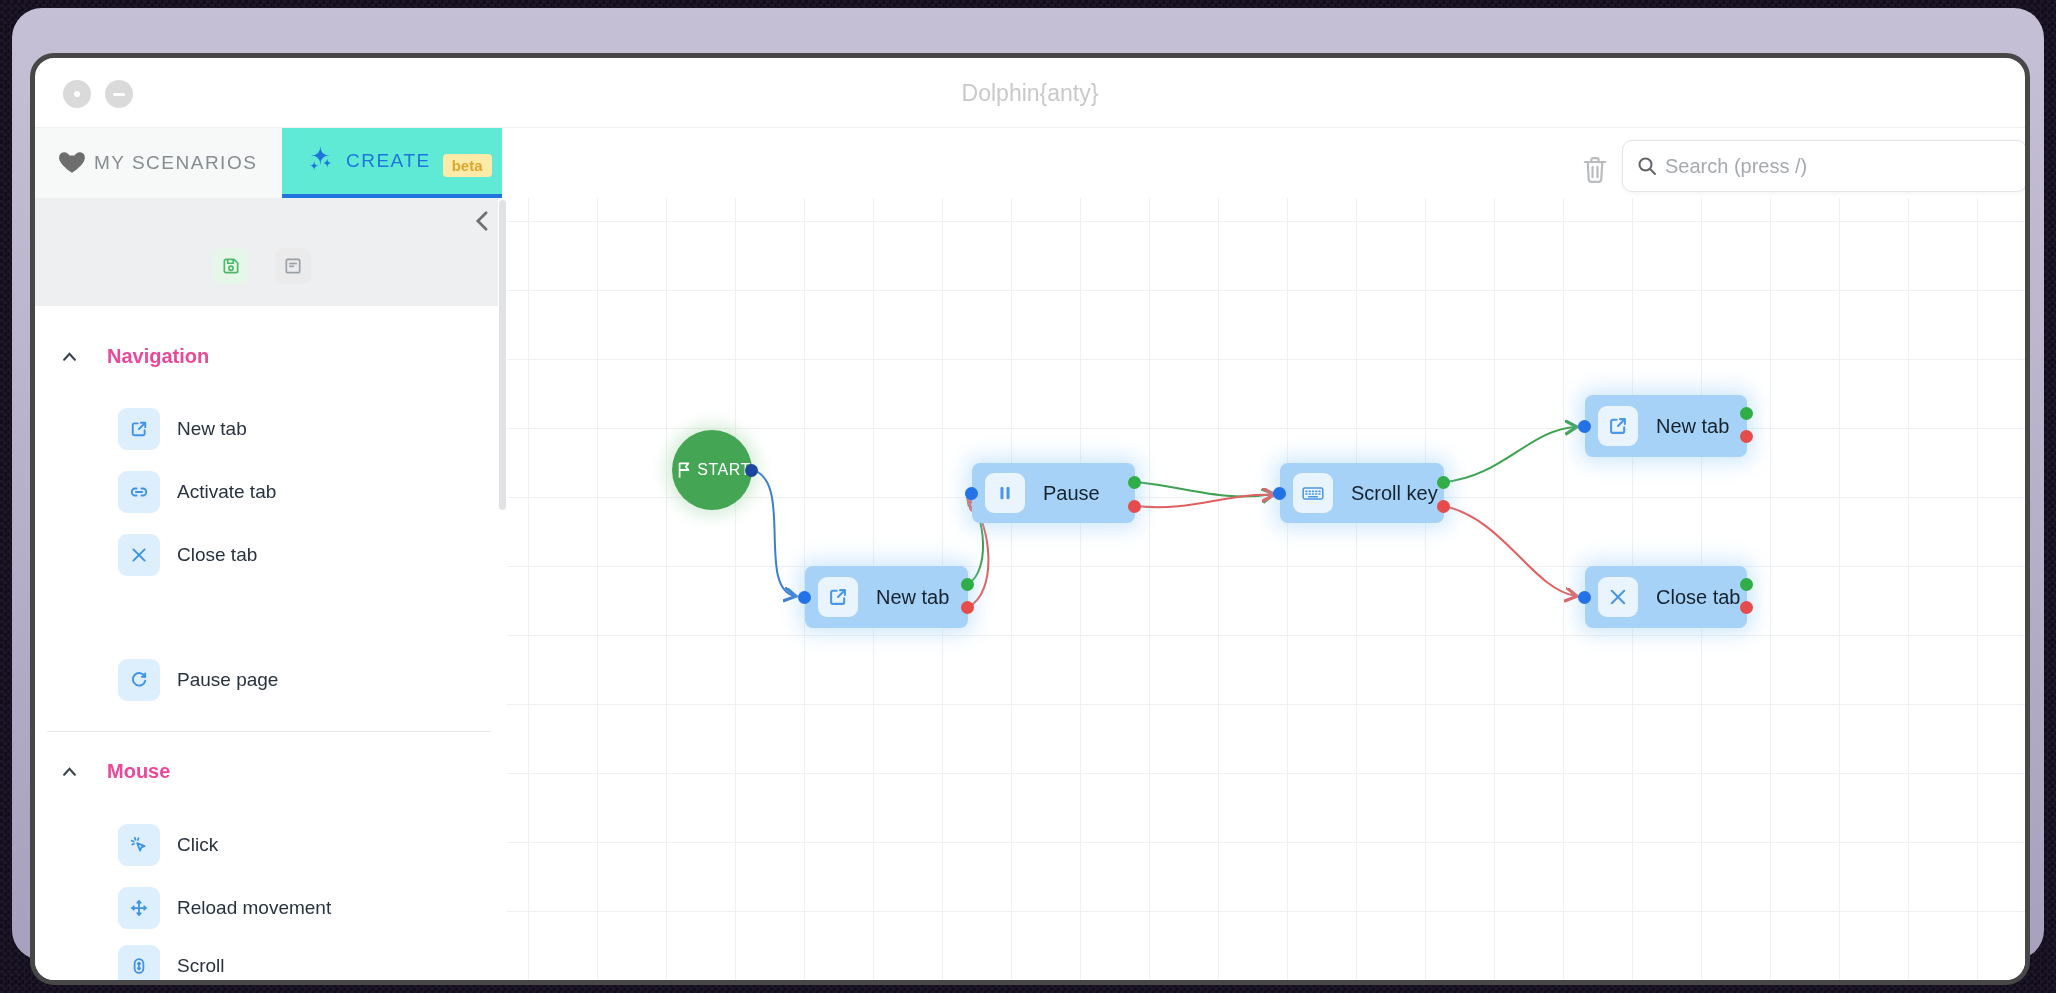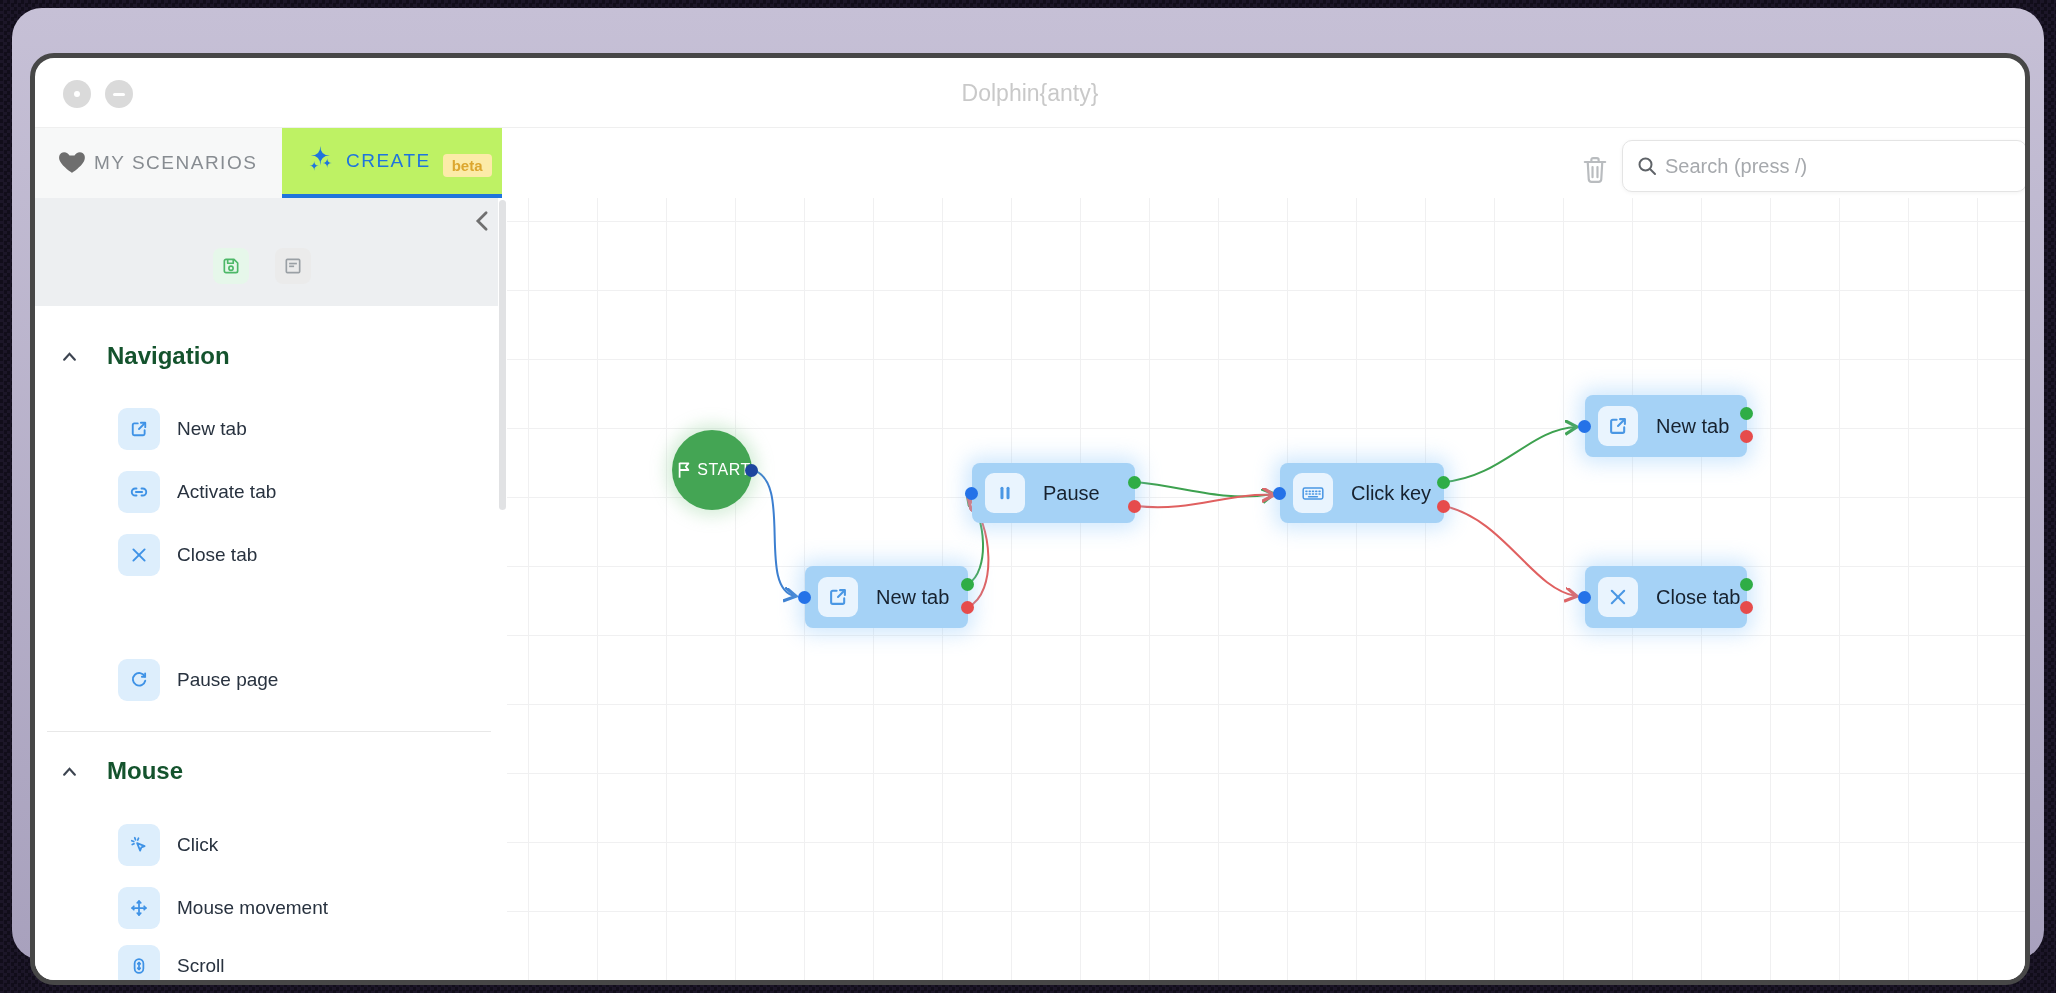--- a/index.html
+++ b/index.html
@@ -27,21 +27,21 @@
   .winbtn.b1 { left:28px; }
   .winbtn.b2 { left:70px; }
   .winbtn .dot { position:absolute; left:11px; top:11px; width:6px; height:6px; border-radius:50%; background:#fff; }
   .winbtn .minus { position:absolute; left:8px; top:12.5px; width:12px; height:3px; border-radius:2px; background:#fff; }
   .apptitle { position:absolute; left:0; right:0; top:22px; text-align:center; font-size:23px; color:#c9c9c9; }
   
   .tabrow { position:relative; height:70px; }
   .tab { position:absolute; top:0; height:70px; display:flex; align-items:center; cursor:pointer; }
   .tab-scen { left:0; width:247px; background:#f7f8f8; padding-left:22px; gap:7px; }
   .tab-scen .lbl { font-size:19px; letter-spacing:1.5px; color:#878c91; }
-  .tab-create { left:247px; width:220px; background:#bef264; padding-left:26px; gap:12px; border-bottom:4px solid #1f74dd; }
+  .tab-create { left:247px; width:220px; background:#5eead4; padding-left:26px; gap:12px; border-bottom:4px solid #1f74dd; }
   .tab-create .lbl { font-size:19px; letter-spacing:1.5px; color:#1f74dd; font-weight:500; }
   .beta { background:#fceba8; color:#dca72f; font-size:15px; font-weight:700; padding:3px 9px; border-radius:4px;margin-top:8px; }
   .trashbtn { position:absolute; left:1545px; top:26px; width:30px; height:32px; cursor:pointer; }
   .searchbox {
     position:absolute; left:1587px; top:12px; width:405px; height:52px;
     background:#fff; border:1px solid #e4e4e4; border-radius:10px;
     box-shadow:0 1px 4px rgba(0,0,0,.05);
     display:flex; align-items:center; padding:0 14px; gap:8px;
   }
   .searchbox input { border:none; outline:none; flex:1; font-size:20px; color:#444; font-family:"Liberation Sans",sans-serif; background:transparent; }
@@ -49,21 +49,21 @@
   
   .content { display:flex; height:782px; }
   .sidebar { position:relative; width:472px; background:#fff; flex:none; }
   .graypanel { position:absolute; left:0; top:0; width:463px; height:108px; background:#edeff1; }
   .panelbtn { position:absolute; top:50px; width:36px; height:36px; border-radius:8px; display:flex; align-items:center; justify-content:center; cursor:pointer; }
   .panelbtn.save { left:178px; background:#e6f7ea; }
   .panelbtn.form { left:240px; background:#ebebeb; }
   .collapse { position:absolute; left:438px; top:12px; width:20px; height:24px; cursor:pointer; }
   .sb-scroll { position:absolute; left:464px; top:2px; width:7px; height:310px; background:#e1e2e4; border-radius:4px; }
   .sec-header { position:absolute; left:0; height:36px; display:flex; align-items:center; gap:30px; padding-left:27px; }
-  .sec-header .lbl { font-size:24px; font-weight:700; color:#14532d; }
+  .sec-header .lbl { font-size:20px; font-weight:700; color:#ec4899; }
   .sb-item { position:absolute; left:0; height:44px; width:460px; display:flex; align-items:center; cursor:pointer; }
   .sb-item .icnbox { position:absolute; left:83px; width:42px; height:42px; border-radius:9px; background:#ddeefc; display:flex; align-items:center; justify-content:center; }
   .sb-item .lbl { position:absolute; left:142px; font-size:19px; color:#28323f; }
   .sb-divider { position:absolute; left:12px; width:444px; height:1px; background:#e8e8e8; }
   
   .canvas {
     position:relative; flex:1; background:#fff; overflow:hidden;
     background-image:
       linear-gradient(to right, #f0f0f1 1.5px, transparent 1.5px),
       linear-gradient(to bottom, #f0f0f1 1.5px, transparent 1.5px);
@@ -242,21 +242,21 @@
         <span class="icnbox">
           <svg width="20" height="20" viewBox="0 0 16 16" fill="none" stroke="#3e92e6" stroke-width="1.4" stroke-linecap="round" stroke-linejoin="round">
             <path d="M8 2.5v11"></path>
               <path d="M2.5 8h11"></path>
             <path d="M6.6 3.9 8 2.5l1.4 1.4"></path>
               <path d="M6.6 12.1 8 13.5l1.4-1.4"></path>
             <path d="M3.9 6.6 2.5 8l1.4 1.4"></path>
               <path d="M12.1 6.6 13.5 8l-1.4 1.4"></path>
           </svg>
         </span>
-        <span class="lbl">Mouse movement</span>
+        <span class="lbl">Reload movement</span>
       </div>
       <div class="sb-item" style="top:746px">
         <span class="icnbox">
           <svg width="20" height="20" viewBox="0 0 16 16" fill="none" stroke="#3e92e6" stroke-width="1.4" stroke-linecap="round" stroke-linejoin="round">
             <rect x="4.5" y="2.5" width="7" height="11" rx="3.5"></rect>
             <path d="M8 5.5v5"></path>
               <path d="M7 6.3 8 5.2l1 1.1"></path>
               <path d="M7 9.7 8 10.8l1-1.1"></path>
           </svg>
         </span>
@@ -326,21 +326,21 @@
       <div class="node h60" style="left:773px; top:265px; height:60px; width:164px;">
         <span class="port p-in"></span>
         <span class="icnbox">
           <svg width="24" height="24" viewBox="0 0 22 22" fill="none" stroke="#4a97e4" stroke-width="1.4" stroke-linecap="round">
             <rect x="2" y="6.5" width="18" height="10" rx="1.5"></rect>
             <path d="M4.5 9.5h1M7.5 9.5h1M10.5 9.5h1M13.5 9.5h1M16.5 9.5h1"></path>
             <path d="M4.5 12h1M7.5 12h1M10.5 12h1M13.5 12h1M16.5 12h1"></path>
             <path d="M7 14.5h8"></path>
           </svg>
         </span>
-        <span class="nlbl">Click key</span>
+        <span class="nlbl">Scroll key</span>
         <span class="port p-green" style="top:13px"></span>
         <span class="port p-red" style="top:37px"></span>
       </div>
 
       <div class="node" style="left:1078px; top:197px; width:162px;">
         <span class="port p-in"></span>
         <span class="icnbox">
           <svg width="22" height="22" viewBox="0 0 16 16" fill="none" stroke="#4a97e4" stroke-width="1.5" stroke-linecap="round" stroke-linejoin="round">
             <path d="M7 3.5H4.2c-.7 0-1.2.5-1.2 1.2v7.1c0 .7.5 1.2 1.2 1.2h7.1c.7 0 1.2-.5 1.2-1.2V9"></path>
             <path d="M9.5 3h3.5v3.5"></path>

